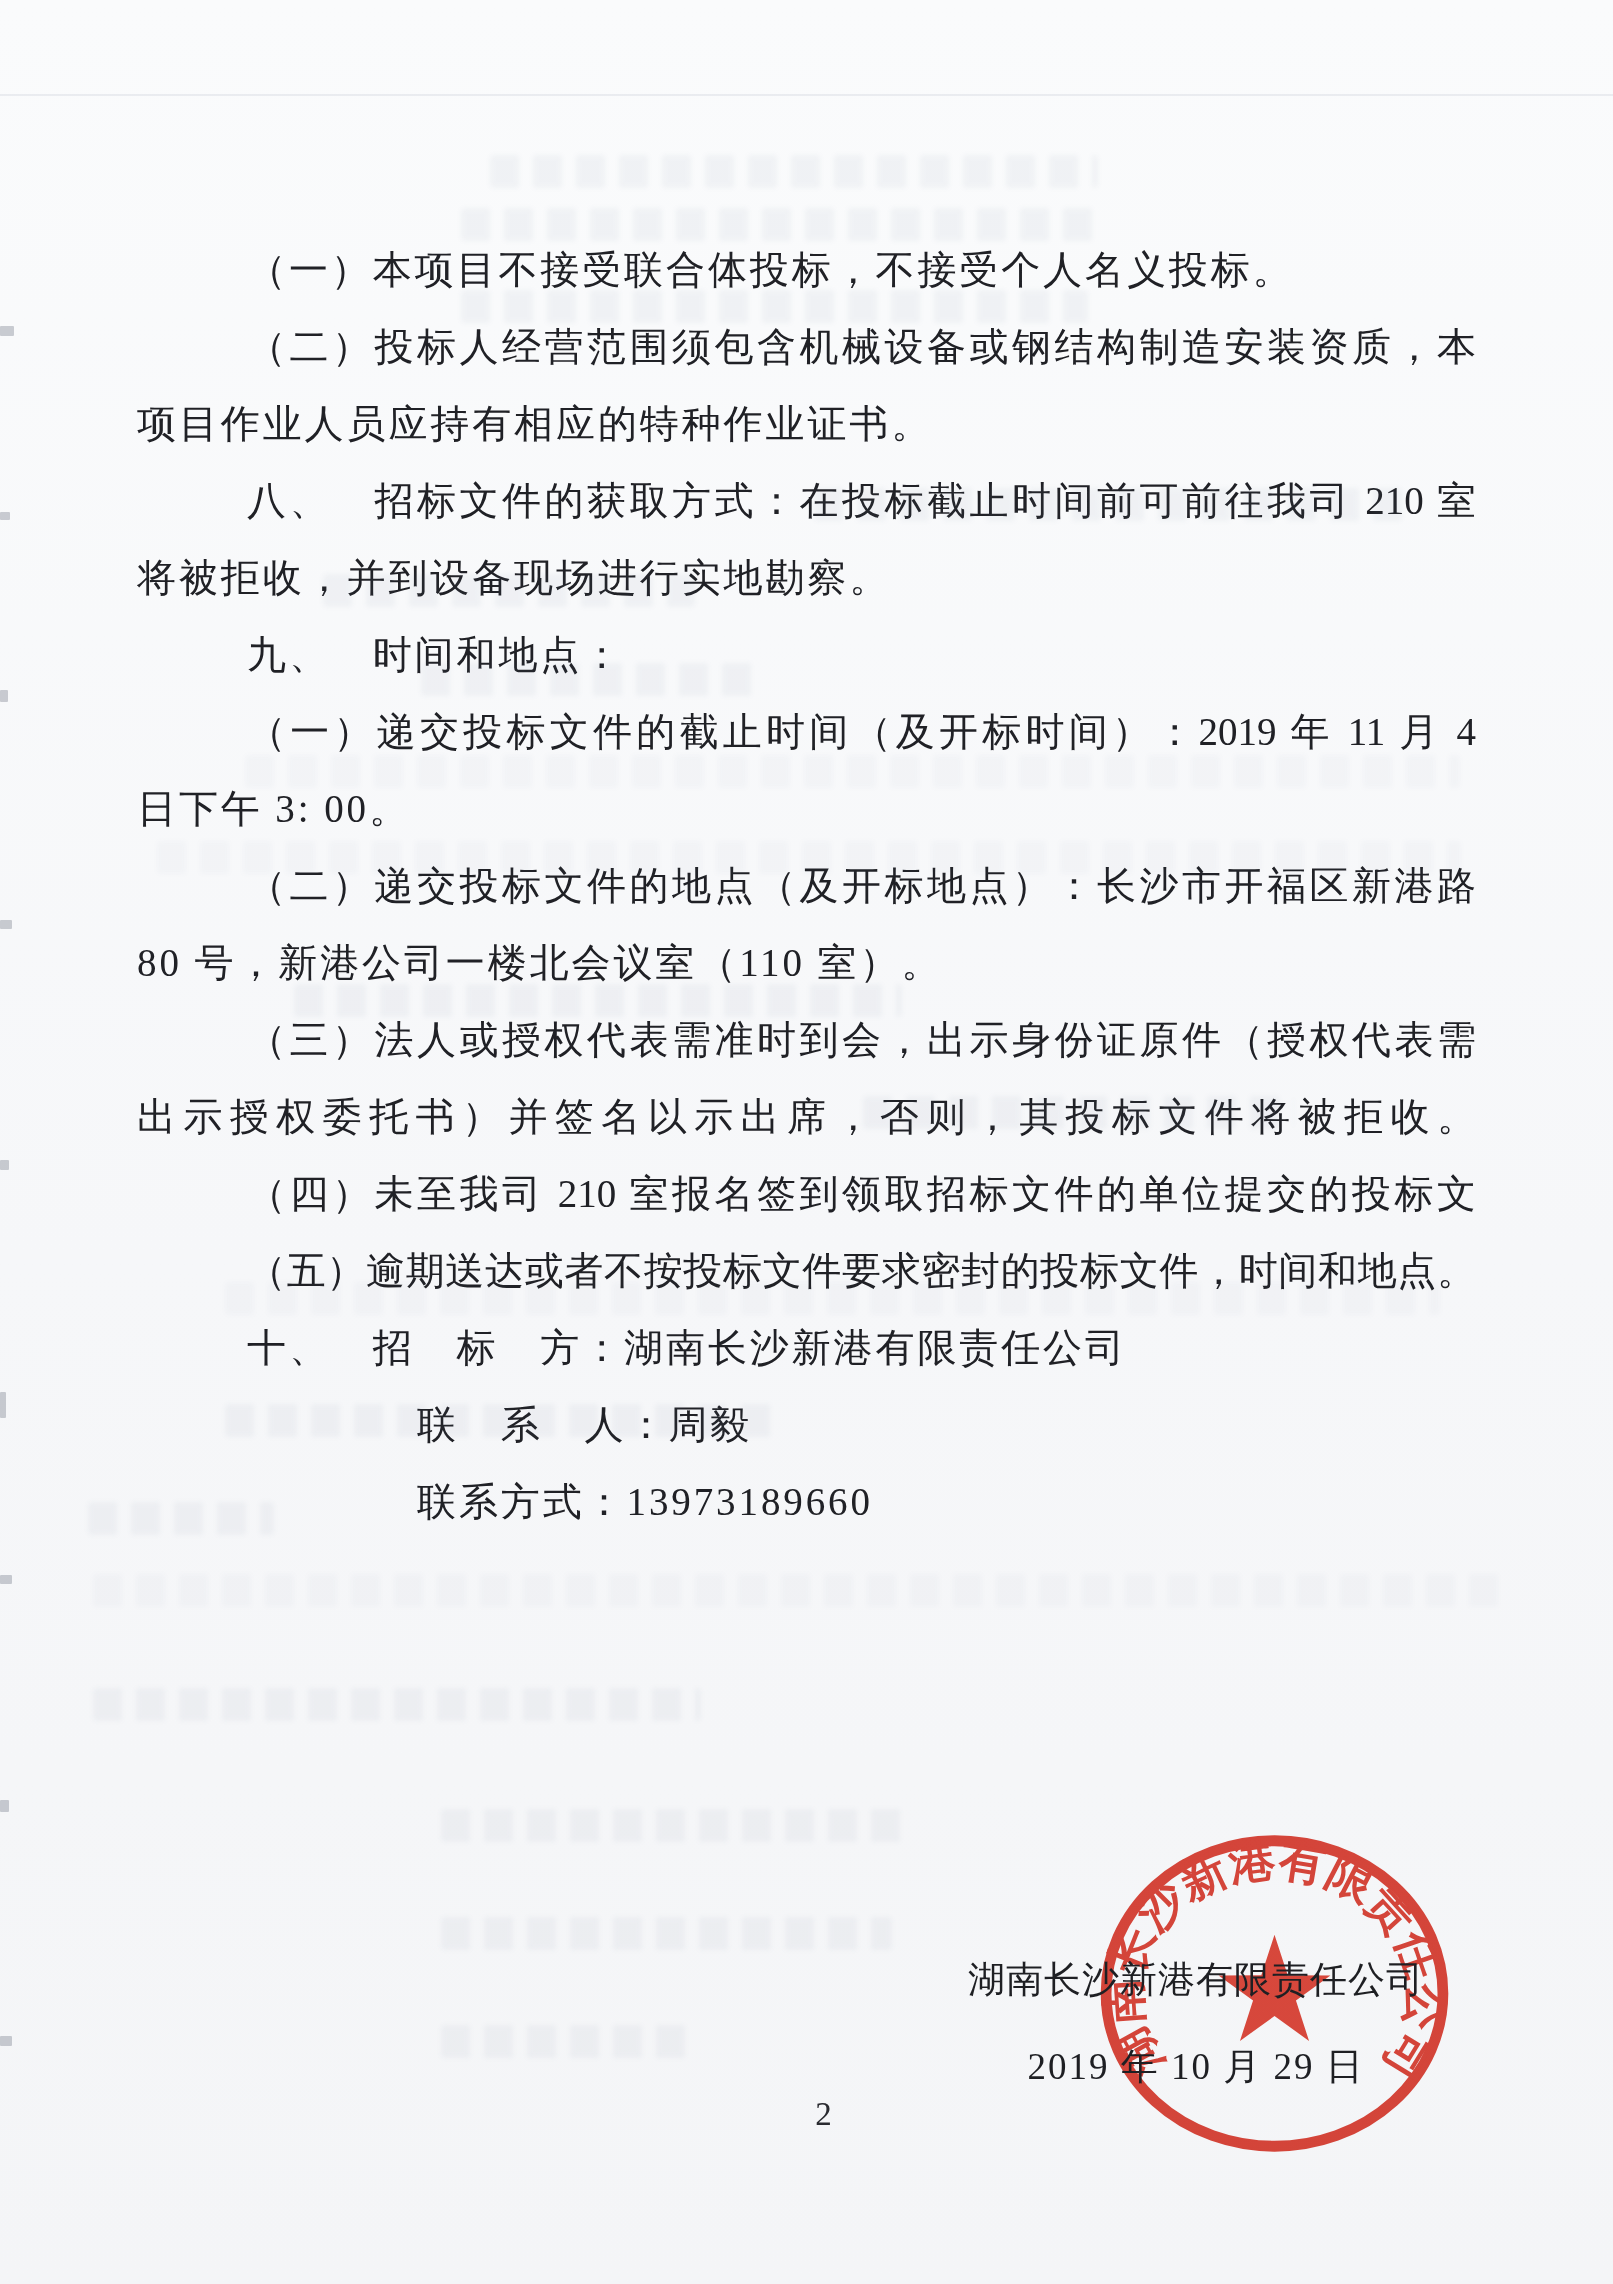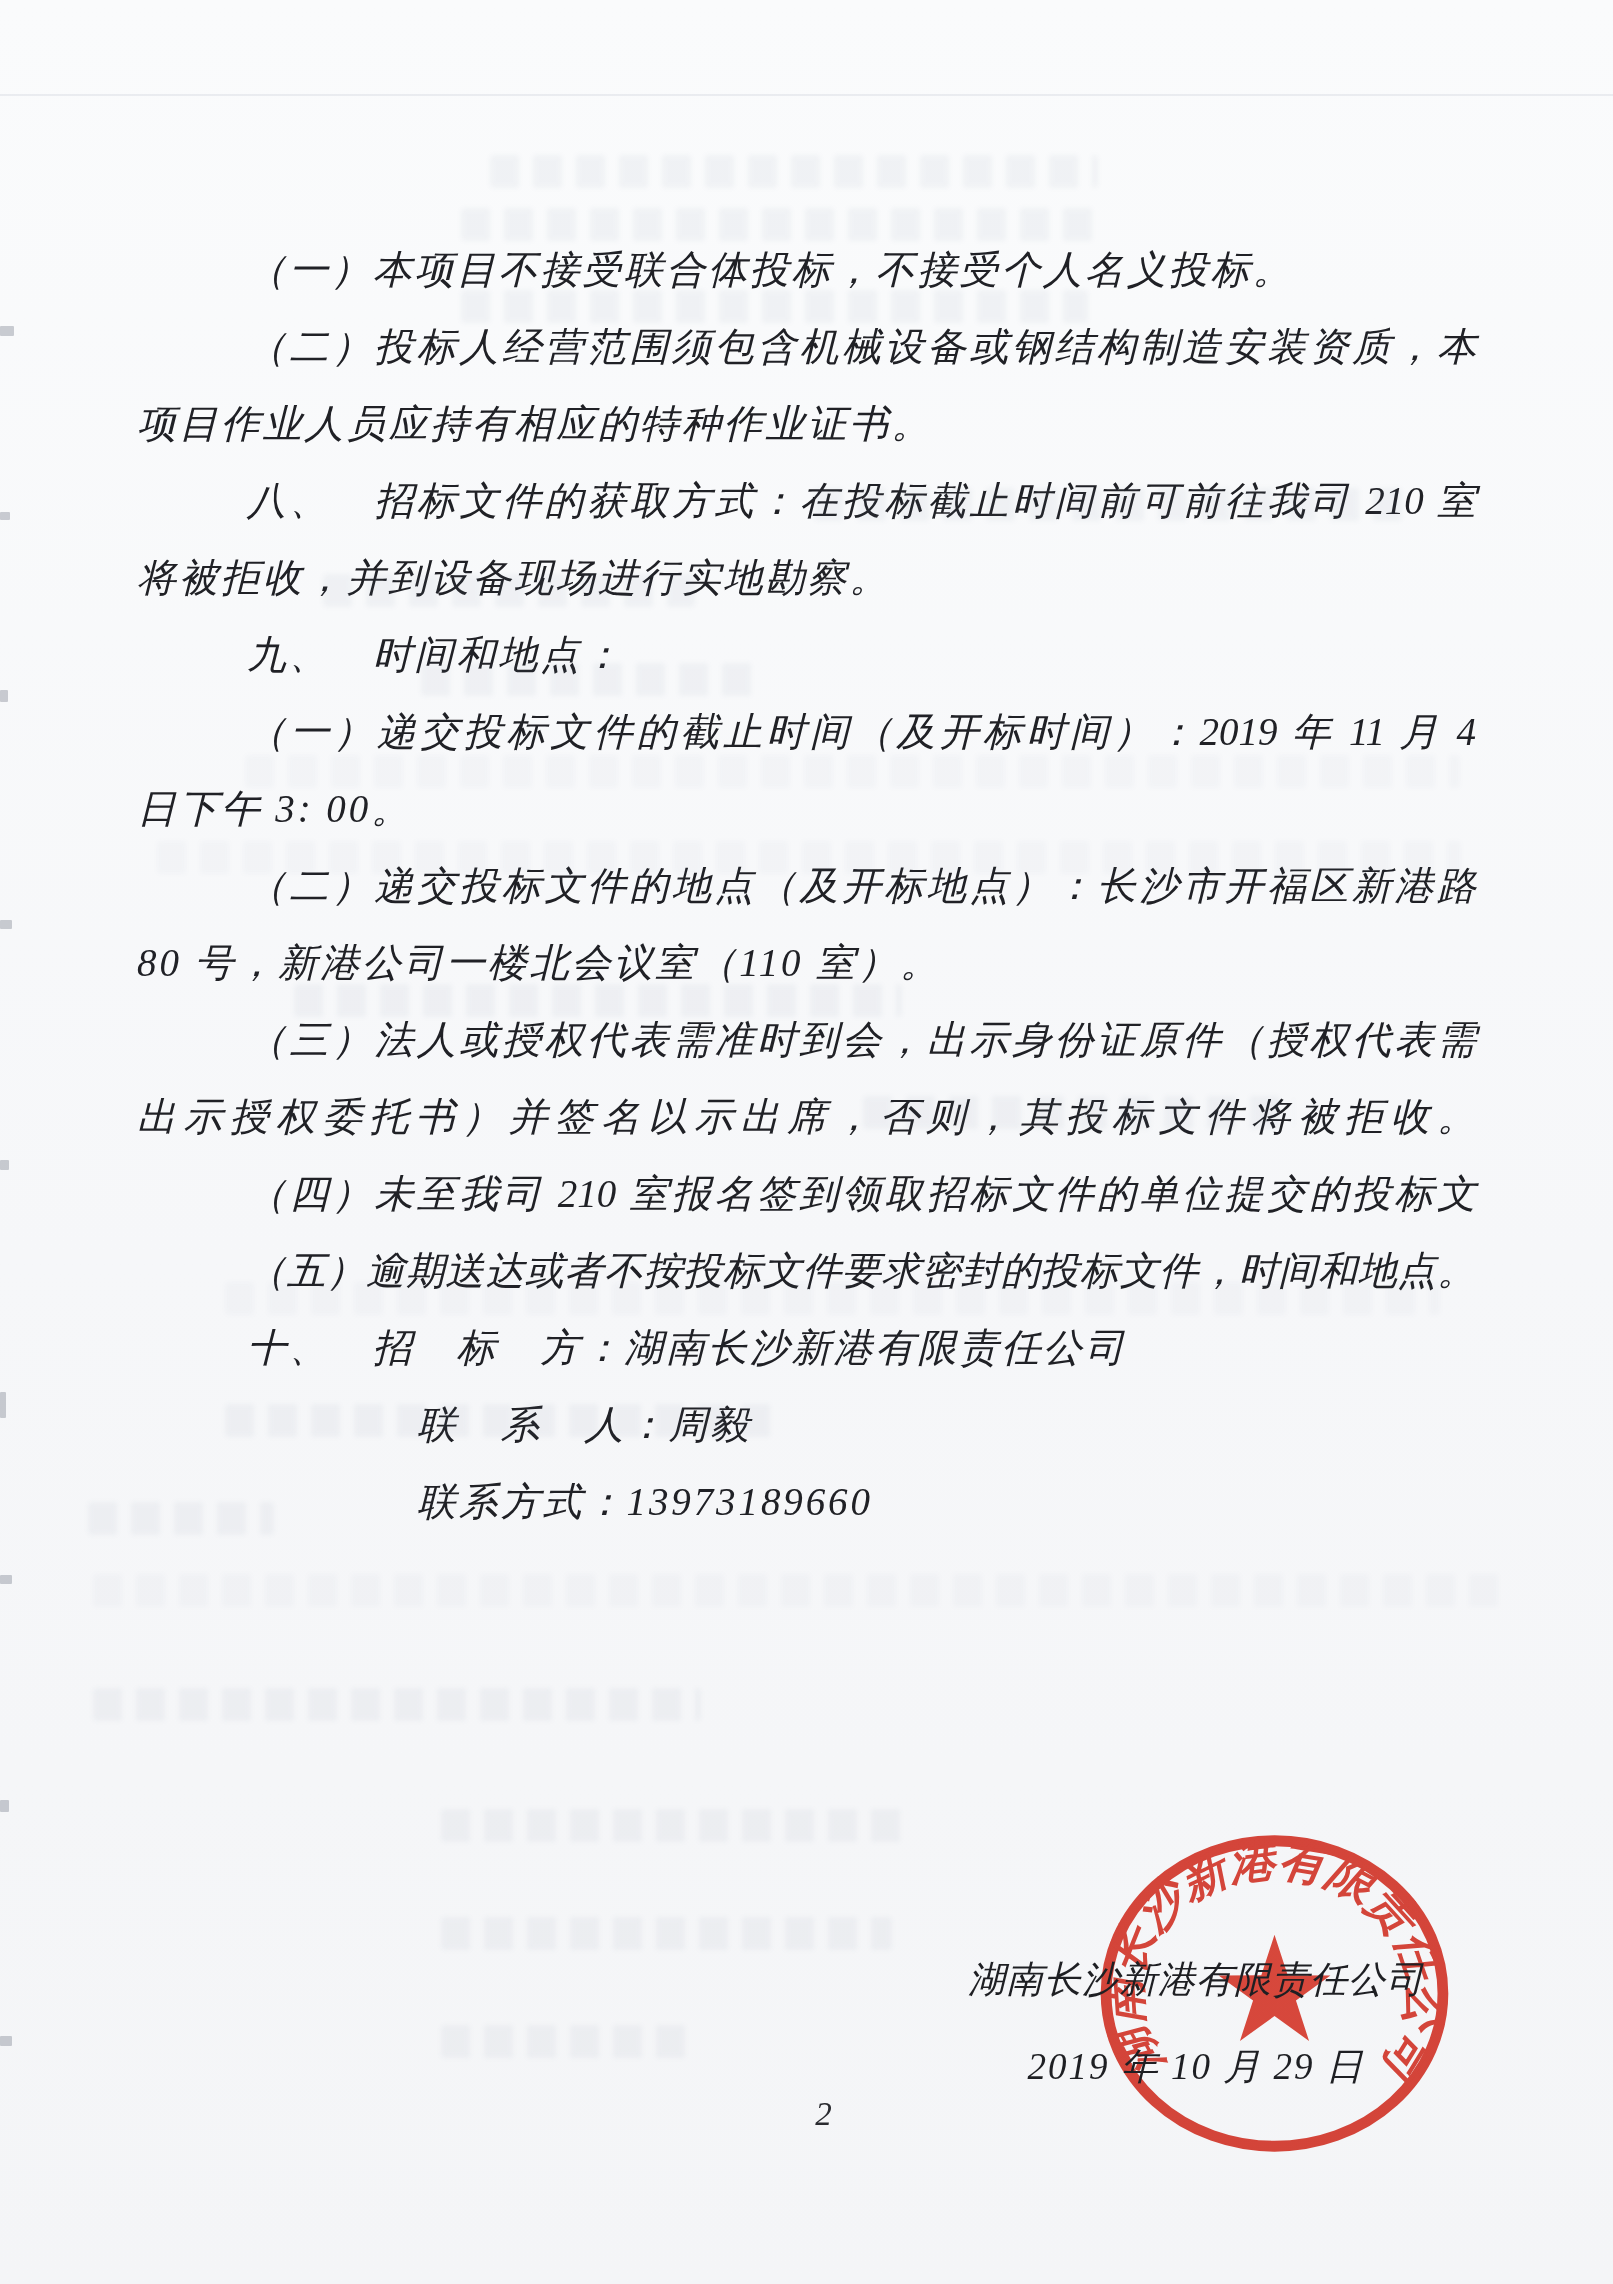--- a/index.html
+++ b/index.html
@@ -4,21 +4,20 @@
 <style>
   html,body{margin:0;padding:0;}
   body{
     width:1613px;height:2285px;
     font-family:"Liberation Serif","DejaVu Serif",serif;
     background:#e9eaec;
   }
   .page{
     position:relative;width:1613px;height:2285px;overflow:hidden;
     background:linear-gradient(180deg,#fafbfc 0%,#f6f7f9 55%,#f4f5f7 100%);
-    font-style:italic;
   }
   
   .body-text{
     position:absolute;left:137px;top:231px;width:1339px;
     color:#202126;
   }
   .line{
     font-size:39px;line-height:77px;height:77px;
     letter-spacing:2.9px;white-space:nowrap;
   }

